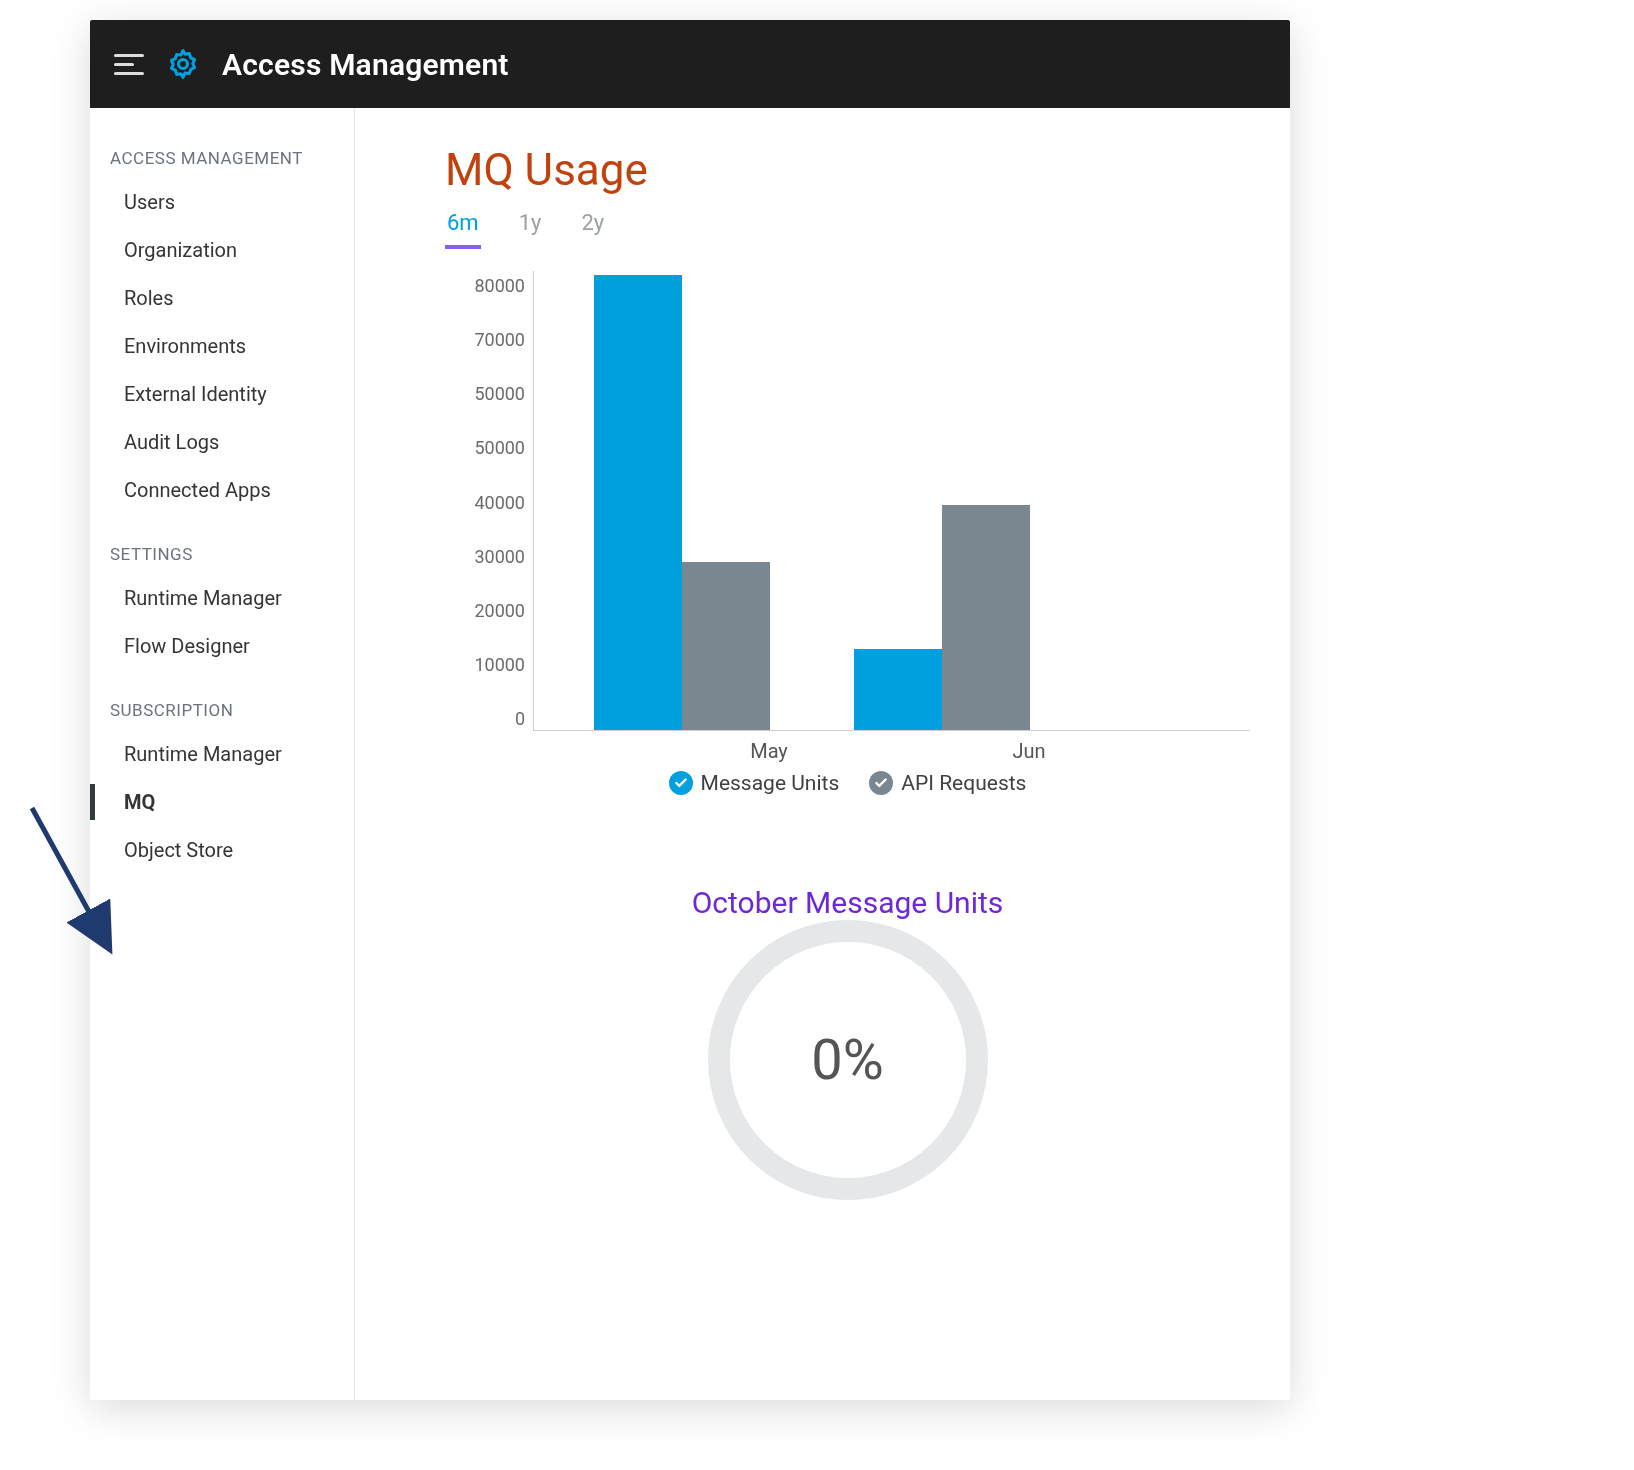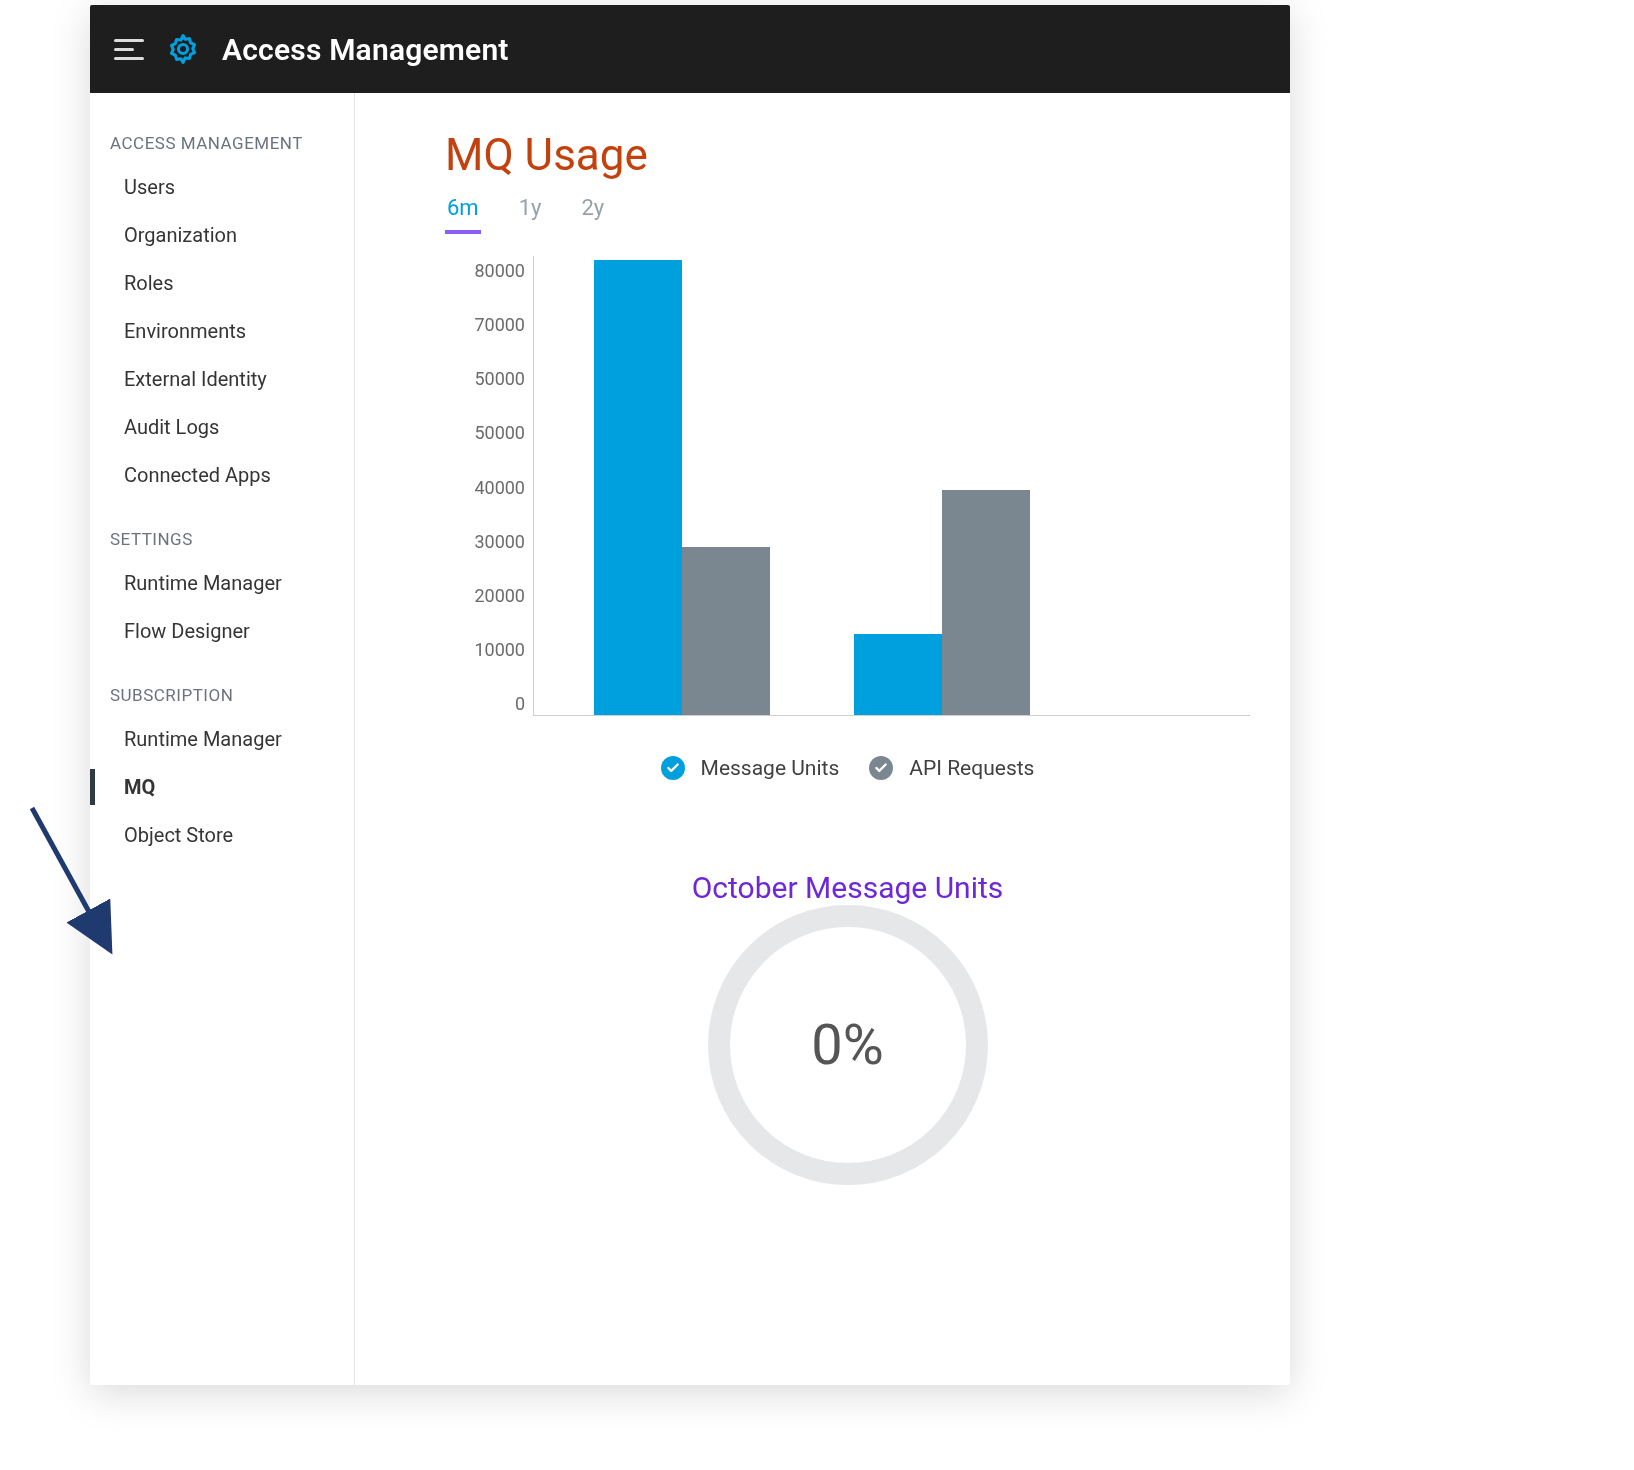--- a/index.html
+++ b/index.html
@@ -7,21 +7,21 @@
     font-family: -apple-system, BlinkMacSystemFont, "Segoe UI", Roboto, "Helvetica Neue", Arial, sans-serif;
     background: #fff;
     color: #333;
     width: 1634px;
     height: 1470px;
     position: relative;
   }
   .window {
     position: absolute;
     left: 90px;
-    top: 5px;
+    top: 20px;
     width: 1200px;
     height: 1380px;
     background: #fff;
     box-shadow: 0 8px 40px rgba(0,0,0,0.15);
     border-radius: 2px;
     overflow: hidden;
   }
   
   .header {
     background: #1e1e1e;
@@ -171,21 +171,21 @@
     display: flex;
     gap: 30px;
     justify-content: center;
     margin-top: 10px;
     font-size: 21px;
     color: #414141;
   }
   .legend-item {
     display: flex;
     align-items: center;
-    gap: 16px;
+    gap: 8px;
     cursor: pointer;
   }
   .legend-dot {
     width: 24px;
     height: 24px;
     border-radius: 50%;
     display: flex;
     align-items: center;
     justify-content: center;
   }
@@ -292,20 +292,24 @@
         <div class="plot" id="plot">
             <div class="bar-group" style="left: 60px;">
               <div class="bar primary" style="height: 454.588px; background: rgb(0, 160, 223);"></div>
               <div class="bar secondary" style="height: 167.765px; background: rgb(122, 135, 144);"></div>
             </div>
             <div class="bar-group" style="left: 320px;">
               <div class="bar primary" style="height: 81.1765px; background: rgb(0, 160, 223);"></div>
               <div class="bar secondary" style="height: 224.588px; background: rgb(122, 135, 144);"></div>
             </div>
           </div>
+        <div class="x-labels" id="x-labels">
+            <div class="x-label" style="left: 236px;">May</div>
+            <div class="x-label" style="left: 496px;">Jun</div>
+          </div>
       </div>
 
       <div class="legend">
         <div class="legend-item">
           <span class="legend-dot blue">
             <svg width="14" height="14" viewBox="0 0 24 24" fill="none" stroke="#fff" stroke-width="4" stroke-linecap="round" stroke-linejoin="round">
                 <polyline points="20 6 9 17 4 12"></polyline>
               </svg>
           </span>
           <span>Message Units</span>

